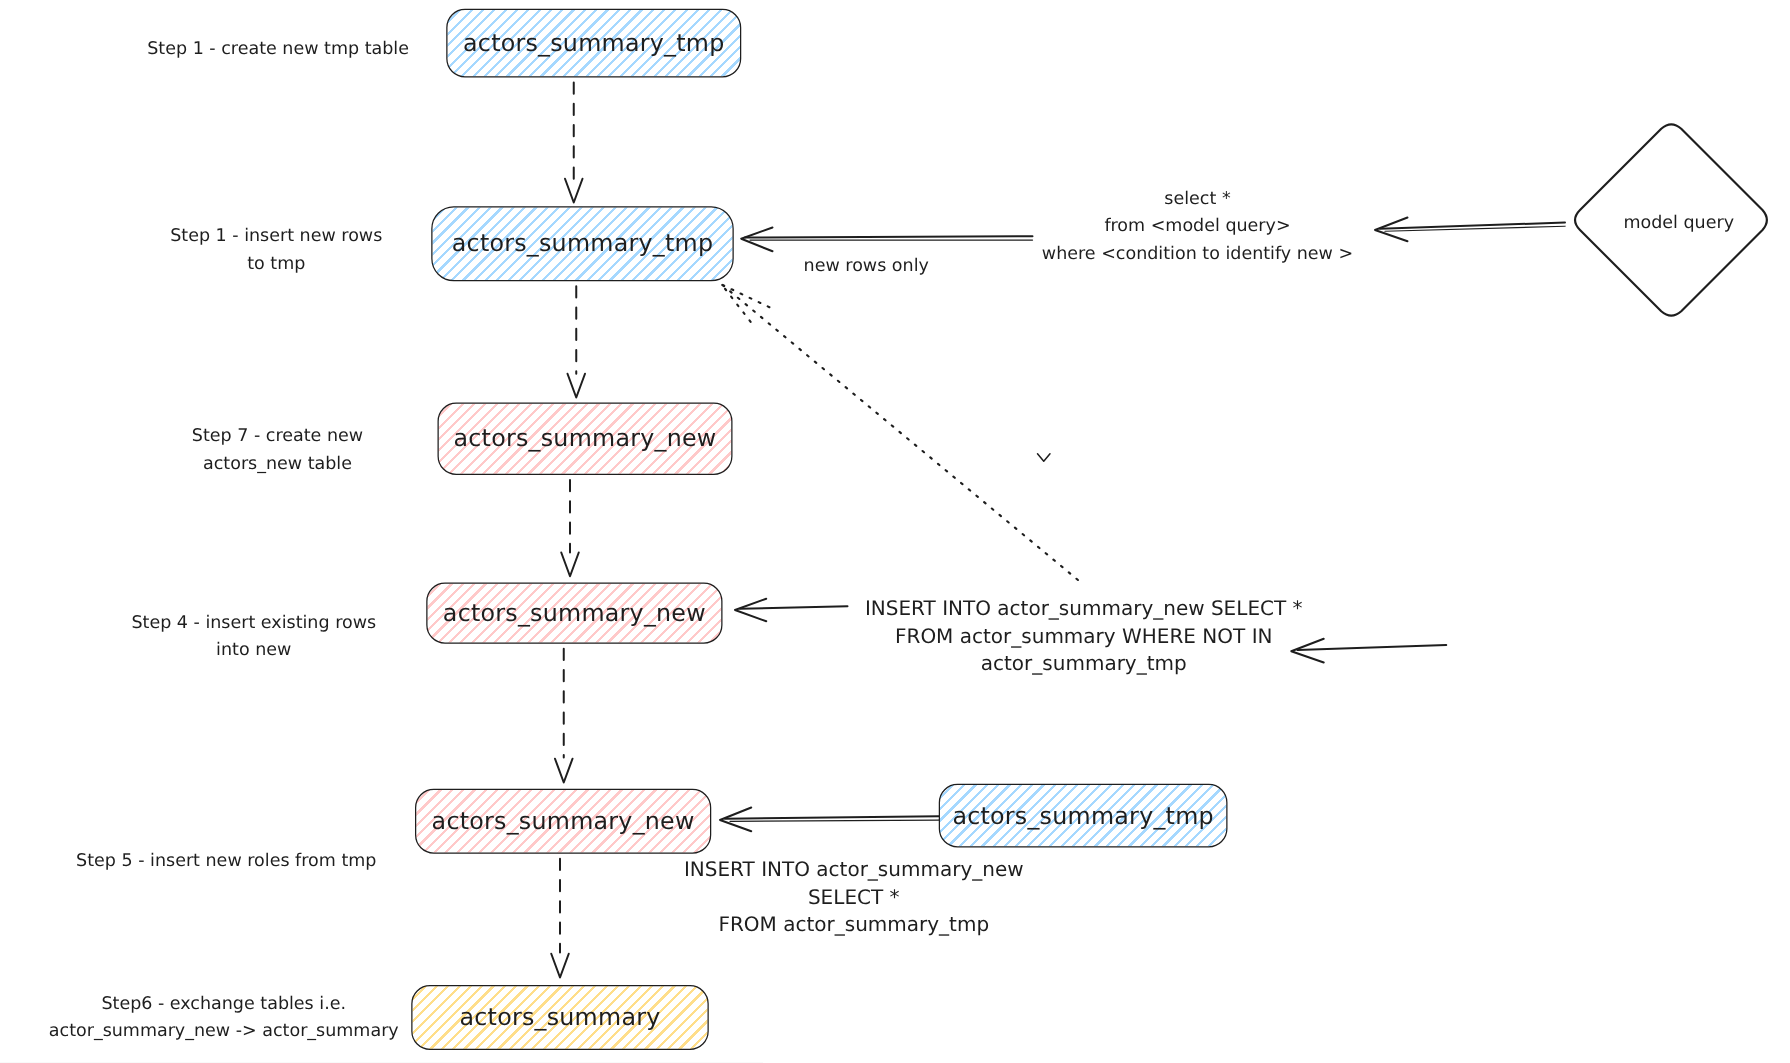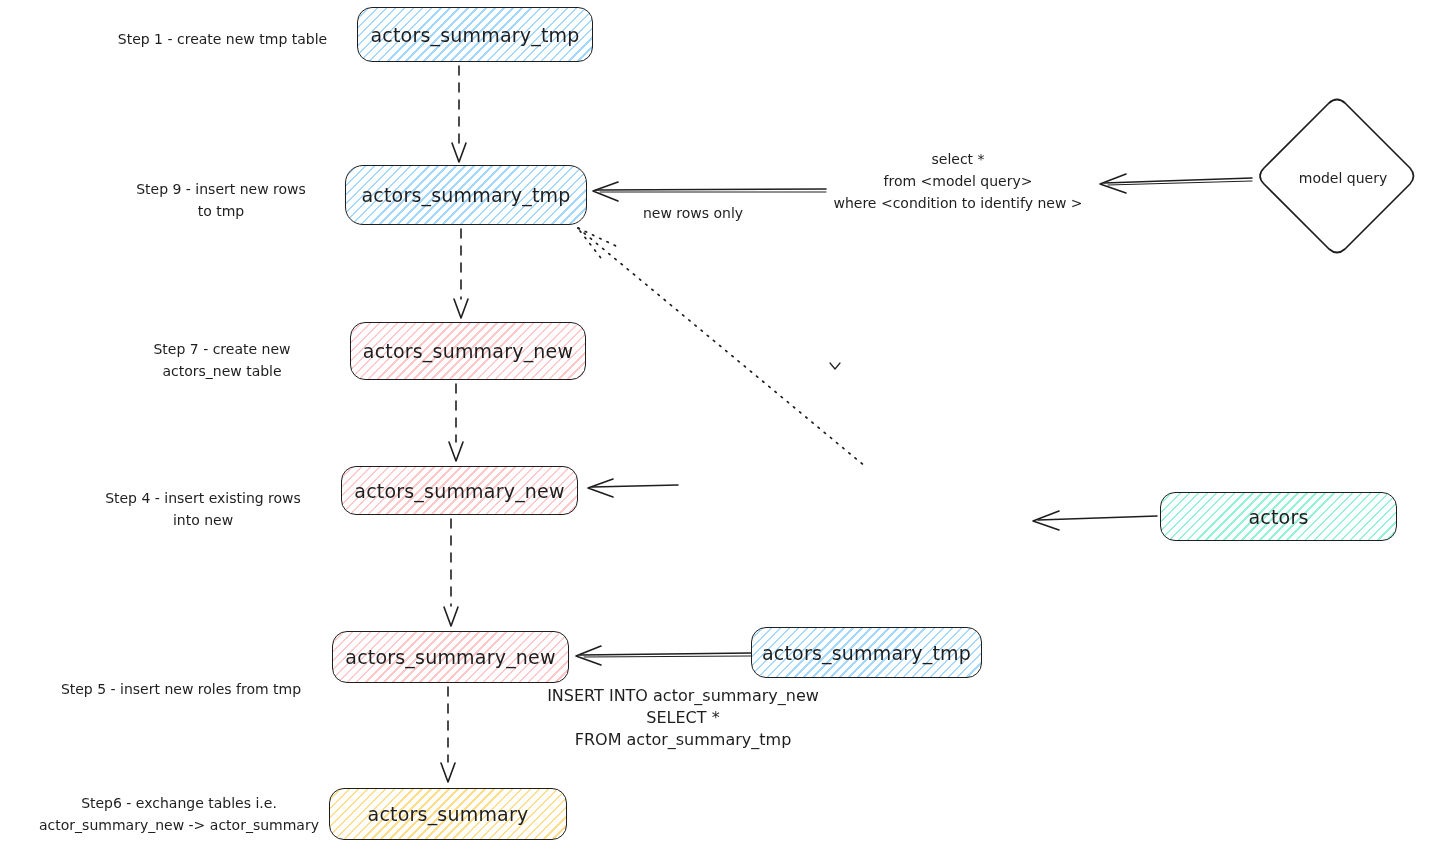--- a/index.html
+++ b/index.html
@@ -115,50 +115,50 @@
   </div>
 
   <div class="node node--red" style="left:332px; top:631px; width:237px; height:52px;">
     <span>actors_summary_new</span>
   </div>
 
   <div class="node node--yellow" style="left:329px; top:788px; width:238px; height:52px;text-align:right;">
     <span>actors_summary</span>
   </div>
 
-  <div class="node node--green" style="left:1160px; top:492px; width:237px; height:49px;">
-    <span>actors</span>
-  </div>
 
   <div class="node node--blue" style="left:751px; top:627px; width:231px; height:51px;">
     <span>actors_summary_tmp</span>
   </div>
 
   <div class="txt" style="left:100px; top:28px; width:245px;">Step 1 - create new tmp table</div>
 
-  <div class="txt" style="left:96px; top:178px; width:250px;">Step 9 - insert new rows
+  <div class="txt" style="left:96px; top:178px; width:250px;">Step 1 - insert new rows
 to tmp</div>
 
   <div class="txt" style="left:97px; top:338px; width:250px;">Step 7 - create new
 actors_new table</div>
 
   <div class="txt" style="left:78px; top:487px; width:250px;">Step 4 - insert existing rows
 into new</div>
 
   <div class="txt" style="left:48px; top:678px; width:266px;">Step 5 - insert new roles from tmp</div>
 
   <div class="txt" style="left:8px; top:792px; width:316px;margin-left:13px;">Step6 - exchange tables i.e.
 actor_summary_new -&gt; actor_summary</div>
 
   <div class="txt" style="left:630px; top:202px; width:126px;">new rows only</div>
 
   <div class="txt" style="left:788px; top:148px; width:340px;">select *
 from &lt;model query&gt;
 where &lt;condition to identify new &gt;</div>
 
+  <div class="txt txt--sql" style="left:657px; top:476px; width:420px;">INSERT INTO actor_summary_new SELECT *
+FROM actor_summary WHERE NOT IN
+actor_summary_tmp</div>
 
   <div class="txt txt--sql" style="left:533px; top:685px; width:300px;">INSERT INTO actor_summary_new
 SELECT *
 FROM actor_summary_tmp</div>
 
   <div class="txt" style="left:1262px; top:167px; width:150px;padding-left:12px;">model query</div>
 
 </div>
 
 </body></html>

